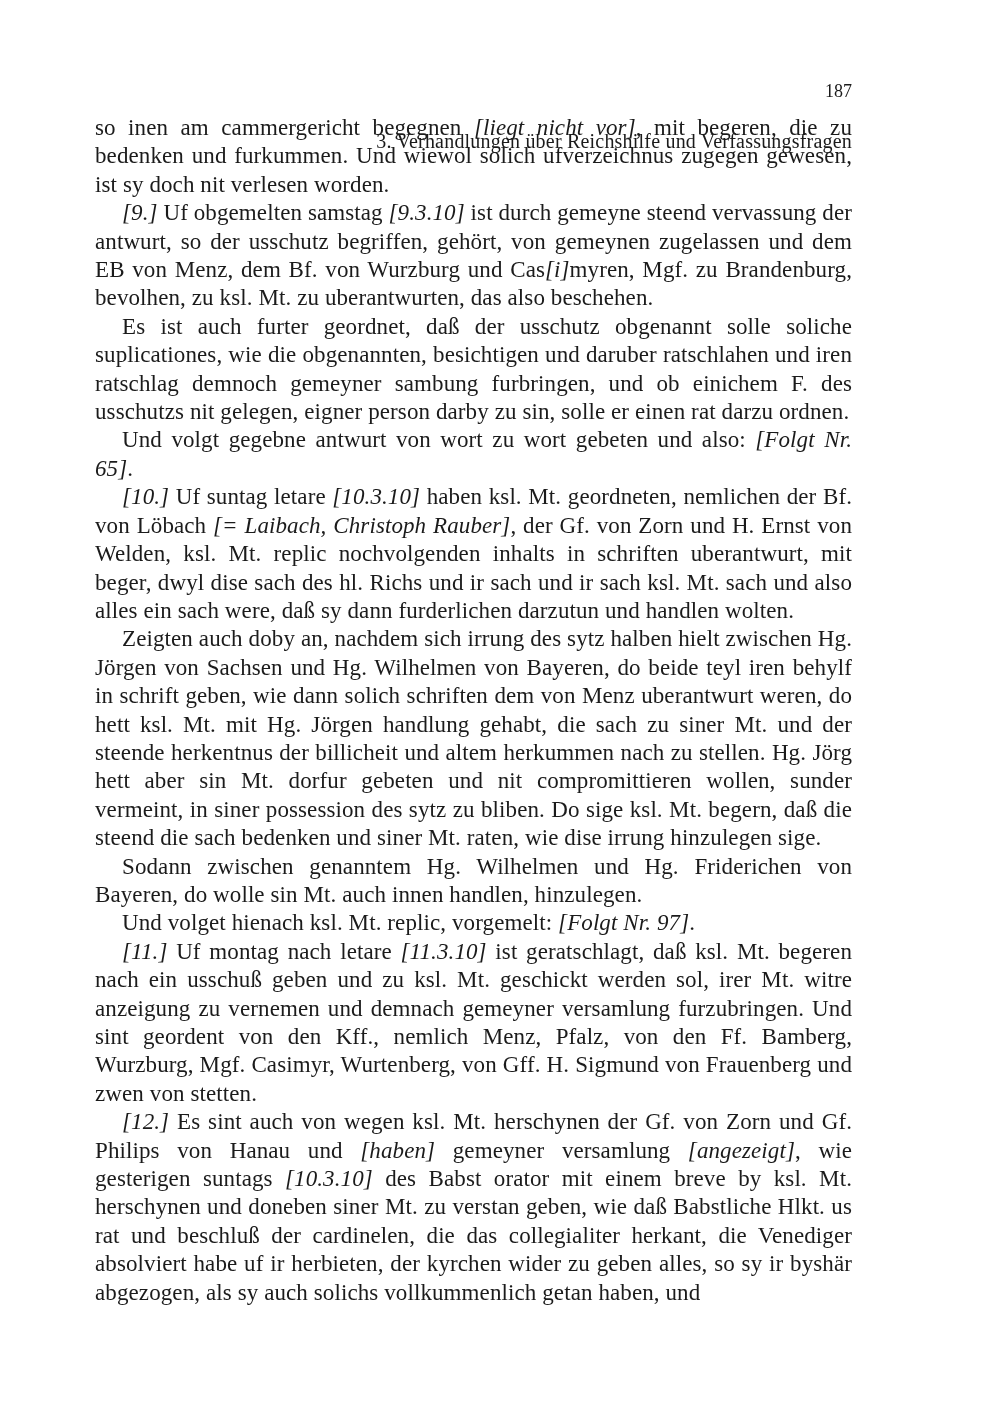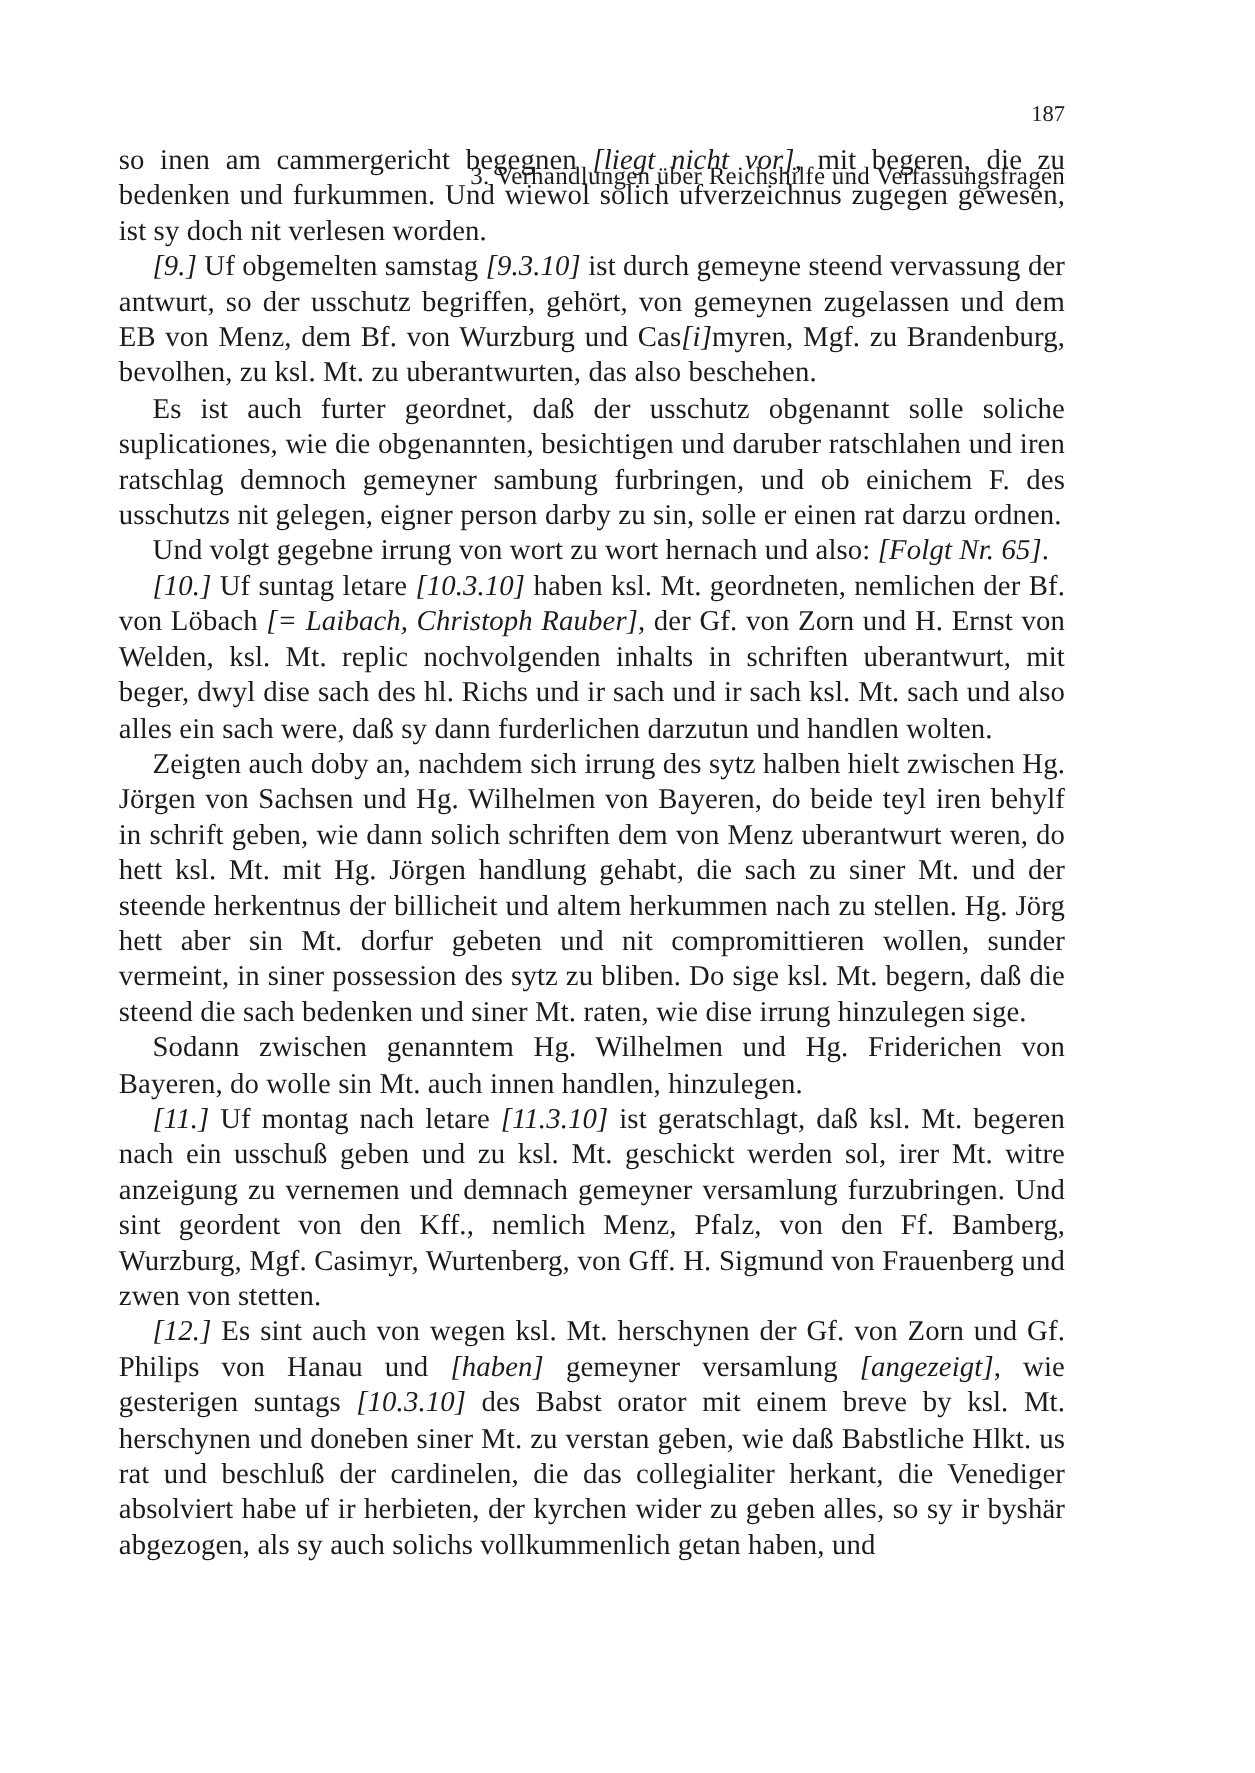--- a/index.html
+++ b/index.html
@@ -68,20 +68,21 @@
 <div class="page">
   <header class="pagehead">
     <div class="running-title">3. Verhandlungen über Reichshilfe und Verfassungsfragen</div>
     <div class="page-number">187</div>
   </header>
 
   <main class="text-block">
       <p class="para"><span>so inen am cammergericht begegnen </span><span class="it">[liegt nicht vor]</span><span>, mit begeren, die zu bedenken und furkummen. Und wiewol solich ufverzeichnus zugegen gewesen, ist sy doch nit verlesen worden.</span></p>
       <p class="para indent"><span class="it">[9.]</span><span> Uf obgemelten samstag </span><span class="it">[9.3.10]</span><span> ist durch gemeyne steend vervassung der antwurt, so der usschutz begriffen, gehört, von gemeynen zugelassen und dem EB von Menz, dem Bf. von Wurzburg und Cas</span><span class="it">[i]</span><span>myren, Mgf. zu Brandenburg, bevolhen, zu ksl. Mt. zu uberantwurten, das also beschehen.</span></p>
       <p class="para indent"><span>Es ist auch furter geordnet, daß der usschutz obgenannt solle soliche suplicationes, wie die obgenannten, besichtigen und daruber ratschlahen und iren ratschlag demnoch gemeyner sambung furbringen, und ob einichem F. des usschutzs nit gelegen, eigner person darby zu sin, solle er einen rat darzu ordnen.</span></p>
-      <p class="para indent"><span>Und volgt gegebne irrung von wort zu wort hernach und also: </span><span class="it">[Folgt Nr. 65]</span><span>.</span></p>
+      <p class="para indent"><span>Und volgt gegebne antwurt von wort zu wort gebeten und also: </span><span class="it">[Folgt Nr. 65]</span><span>.</span></p>
       <p class="para indent"><span class="it">[10.]</span><span> Uf suntag letare </span><span class="it">[10.3.10]</span><span> haben ksl. Mt. geordneten, nemlichen der Bf. von Löbach </span><span class="it">[= Laibach, Christoph Rauber]</span><span>, der Gf. von Zorn und H. Ernst von Welden, ksl. Mt. replic nochvolgenden inhalts in schriften uberantwurt, mit beger, dwyl dise sach des hl. Richs und ir sach und ir sach ksl. Mt. sach und also alles ein sach were, daß sy dann furderlichen darzutun und handlen wolten.</span></p>
       <p class="para indent"><span>Zeigten auch doby an, nachdem sich irrung des sytz halben hielt zwischen Hg. Jörgen von Sachsen und Hg. Wilhelmen von Bayeren, do beide teyl iren behylf in schrift geben, wie dann solich schriften dem von Menz uberantwurt weren, do hett ksl. Mt. mit Hg. Jörgen handlung gehabt, die sach zu siner Mt. und der steende herkentnus der billicheit und altem herkummen nach zu stellen. Hg. Jörg hett aber sin Mt. dorfur gebeten und nit compromittieren wollen, sunder vermeint, in siner possession des sytz zu bliben. Do sige ksl. Mt. begern, daß die steend die sach bedenken und siner Mt. raten, wie dise irrung hinzulegen sige.</span></p>
       <p class="para indent"><span>Sodann zwischen genanntem Hg. Wilhelmen und Hg. Friderichen von Bayeren, do wolle sin Mt. auch innen handlen, hinzulegen.</span></p>
+      <p class="para indent"><span>Und volget hienach ksl. Mt. replic, vorgemelt: </span><span class="it">[Folgt Nr. 97]</span><span>.</span></p>
       <p class="para indent"><span class="it">[11.]</span><span> Uf montag nach letare </span><span class="it">[11.3.10]</span><span> ist geratschlagt, daß ksl. Mt. begeren nach ein usschuß geben und zu ksl. Mt. geschickt werden sol, irer Mt. witre anzeigung zu vernemen und demnach gemeyner versamlung furzubringen. Und sint geordent von den Kff., nemlich Menz, Pfalz, von den Ff. Bamberg, Wurzburg, Mgf. Casimyr, Wurtenberg, von Gff. H. Sigmund von Frauenberg und zwen von stetten.</span></p>
       <p class="para indent"><span class="it">[12.]</span><span> Es sint auch von wegen ksl. Mt. herschynen der Gf. von Zorn und Gf. Philips von Hanau und </span><span class="it">[haben]</span><span> gemeyner versamlung </span><span class="it">[angezeigt]</span><span>, wie gesterigen suntags </span><span class="it">[10.3.10]</span><span> des Babst orator mit einem breve by ksl. Mt. herschynen und doneben siner Mt. zu verstan geben, wie daß Babstliche Hlkt. us rat und beschluß der cardinelen, die das collegialiter herkant, die Venediger absolviert habe uf ir herbieten, der kyrchen wider zu geben alles, so sy ir byshär abgezogen, als sy auch solichs vollkummenlich getan haben, und</span></p>
     </main>
 </div>
 
 </body></html>

